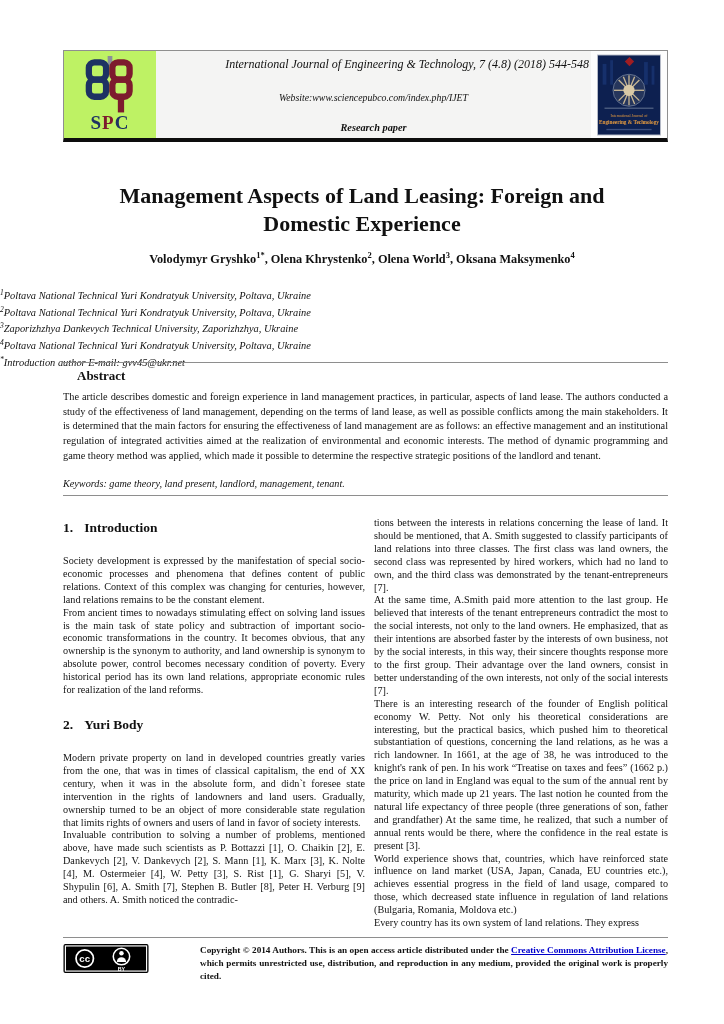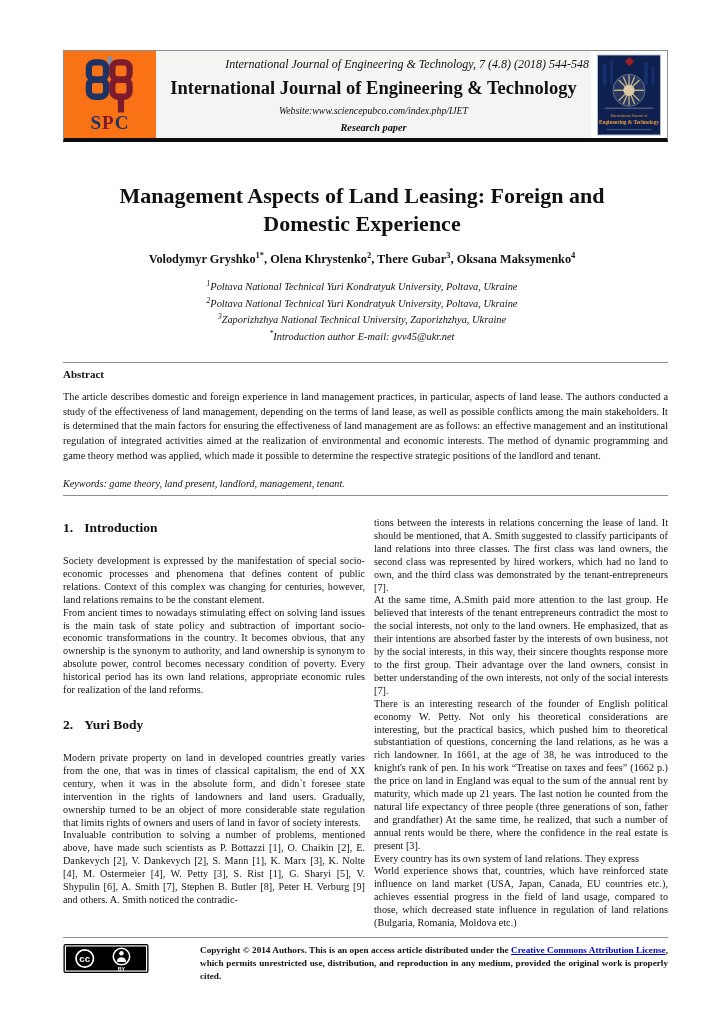--- a/index.html
+++ b/index.html
@@ -8,46 +8,46 @@
     position:relative; width:724px; height:1024px; background:#ffffff;
     font-family:"Liberation Serif","DejaVu Serif",serif; color:#111;
     margin:0 auto; overflow:hidden;
   }
   
   .header-box {
     position:absolute; left:63px; top:50px; width:605px; height:92px;
     background:#f4f4f3; border:1px solid #8f8f8f; border-bottom:4px solid #0d0d0d;
     display:flex; align-items:stretch;
   }
-  .logo-panel { width:92px; background:#f97316; display:flex; flex-direction:column; align-items:center; justify-content:center; padding:2px 0; }
+  .logo-panel { width:92px; background:#bef264; display:flex; flex-direction:column; align-items:center; justify-content:center; padding:2px 0; }
   .logo-acronym { font-weight:bold; font-size:19px; letter-spacing:1px; margin-top:-2px; }
   .logo-acronym .navy { color:#1e3263; }
   .logo-acronym .red { color:#7d1b2e; }
   .header-center { flex:1; display:flex; flex-direction:column; justify-content:space-between; text-align:center; padding:6px 2px 5px 2px; }
   .citation-line { font-size:12px; font-weight:normal; font-style:italic;text-align:right; }
   .journal-name { font-size:18.5px; font-weight:bold; line-height:20px; }
   .journal-website { font-size:9.8px; font-style:italic; }
   .paper-type { font-size:10.3px; font-weight:bold; font-style:italic; }
   .cover-panel { width:76px; display:flex; align-items:center; justify-content:center; background:#fdfdfd; }
   
   .article-title {
     position:absolute; top:182px; left:50%; transform:translateX(-50%);
     width:560px; text-align:center; font-size:22px; font-weight:bold; line-height:28px;
   }
   .authors-line { position:absolute; top:250px; left:0; width:100%; text-align:center; font-size:12.3px; font-weight:bold; }
   .authors-line sup { font-size:8.5px; }
-  .affiliations { position:absolute; top:277px; left:0; width:100%; text-align:center; font-style:italic; font-size:10.4px; line-height:13.2px; }
+  .affiliations { position:absolute; top:286px; left:0; width:100%; text-align:left; font-style:italic; font-size:10.4px; line-height:13.2px; }
   .affiliations sup { font-size:7.5px; font-style:italic; }
   
   .rule { position:absolute; left:63px; width:605px; height:1px; background:#8e8e8e; }
   .rule-1 { top:362px; }
   .rule-2 { top:495px; }
   .rule-3 { top:937px; }
   
-  .abstract-heading { position:absolute; top:368px; left:63px; font-size:11px; font-weight:bold; }
+  .abstract-heading { position:absolute; top:368px; left:77px; font-size:13px; font-weight:bold; }
   .abstract-text { position:absolute; top:390px; left:63px; width:605px; font-size:10.3px; line-height:14.7px; text-align:justify; }
   .keywords-line { position:absolute; top:478px; left:63px; width:605px; font-size:10.2px; font-style:italic; }
   .keywords-line .kw-label { font-weight:normal; }
   
   .columns { position:absolute; top:512px; left:63px; width:605px; display:flex; }
   .col-left { width:302px; }
   .col-right { width:294px; margin-left:9px; }
   .col p { font-size:10.2px; line-height:12.9px; text-align:justify; margin:0; }
   .sec-heading { font-size:13.5px; font-weight:bold; }
   .sec-heading .sec-num { margin-right:11px; }
@@ -72,21 +72,20 @@
         <rect x="8" y="8" width="22" height="22" rx="7" fill="none" stroke="#1e3263" stroke-width="8"></rect>
         <rect x="8" y="30" width="22" height="22" rx="7" fill="none" stroke="#1e3263" stroke-width="8"></rect>
         <rect x="38" y="8" width="22" height="22" rx="7" fill="none" stroke="#7d1b2e" stroke-width="8"></rect>
         <rect x="38" y="30" width="22" height="22" rx="7" fill="none" stroke="#7d1b2e" stroke-width="8"></rect>
         <rect x="45" y="54" width="8" height="18" fill="#7d1b2e"></rect>
       </svg>
       <div class="logo-acronym"><span class="navy">S</span><span class="red">P</span><span class="navy">C</span></div>
     </div>
     <div class="header-center">
       <div class="citation-line">International Journal of Engineering &amp; Technology, 7 (4.8) (2018) 544-548</div>
-      <div class="journal-name">International Journal of Engineering &amp; Technology</div>
       <div class="journal-website">Website:www.sciencepubco.com/index.php/IJET</div>
       <div class="paper-type">Research paper</div>
     </div>
     <div class="cover-panel">
       <svg width="64" height="82" viewBox="0 0 68 86">
         <rect x="0.5" y="0.5" width="67" height="85" fill="#0d2050" stroke="#b9bec9" stroke-width="1"></rect>
         <rect x="6" y="10" width="4" height="22" fill="#16306b"></rect>
         <rect x="14" y="6" width="3" height="26" fill="#16306b"></rect>
         <rect x="50" y="8" width="4" height="24" fill="#16306b"></rect>
         <rect x="58" y="12" width="3" height="20" fill="#16306b"></rect>
@@ -104,26 +103,27 @@
         <line x1="8" y1="57" x2="60" y2="57" stroke="#6b7a96" stroke-width="1"></line>
         <text x="34" y="66" font-size="4.2" fill="#e89c3f" text-anchor="middle" font-family="Liberation Serif, serif">International Journal of</text>
         <text x="34" y="74" font-size="5.6" font-weight="bold" fill="#e89c3f" text-anchor="middle" font-family="Liberation Serif, serif">Engineering &amp; Technology</text>
         <rect x="10" y="79" width="48" height="1.4" fill="#3c4f7d"></rect>
       </svg>
     </div>
   </div>
 
   <h1 class="article-title">Management Aspects of Land Leasing: Foreign and Domestic Experience</h1>
 
-  <div class="authors-line"><span>Volodymyr Gryshko</span><sup>1*</sup><span>, </span><span>Olena Khrystenko</span><sup>2</sup><span>, </span><span>There Gubar</span><sup>3</sup><span>, </span><span>Oksana Maksymenko</span><sup>4</sup></div>
+  <div class="authors-line"><span>Volodymyr Gryshko</span><sup>1*</sup><span>, </span><span>Olena Khrystenko</span><sup>2</sup><span>, </span><span>Olena World</span><sup>3</sup><span>, </span><span>Oksana Maksymenko</span><sup>4</sup></div>
 
   <div class="affiliations">
     <div><sup>1</sup><span>Poltava National Technical Yuri Kondratyuk University, Poltava, Ukraine</span></div>
     <div><sup>2</sup><span>Poltava National Technical Yuri Kondratyuk University, Poltava, Ukraine</span></div>
-    <div><sup>3</sup><span>Zaporizhzhya National Technical University, Zaporizhzhya, Ukraine</span></div>
+    <div><sup>3</sup><span>Zaporizhzhya Dankevych Technical University, Zaporizhzhya, Ukraine</span></div>
+    <div><sup>4</sup><span>Poltava National Technical Yuri Kondratyuk University, Poltava, Ukraine</span></div>
     <div><sup>*</sup><span>Introduction author E-mail: gvv45@ukr.net</span></div>
   </div>
 
   <div class="rule rule-1"></div>
   <div class="abstract-heading">Abstract</div>
   <div class="abstract-text">The article describes domestic and foreign experience in land management practices, in particular, aspects of land lease. The authors conducted a study of the effectiveness of land management, depending on the terms of land lease, as well as possible conflicts among the main stakeholders. It is determined that the main factors for ensuring the effectiveness of land management are as follows: an effective management and an institutional regulation of integrated activities aimed at the realization of environmental and economic interests. The method of dynamic programming and game theory method was applied, which made it possible to determine the respective strategic positions of the landlord and tenant.</div>
   <div class="keywords-line"><span class="kw-label">Keywords</span><span>: game theory, land present, landlord, management, tenant.</span></div>
   <div class="rule rule-2"></div>
 
   <div class="columns">
@@ -132,22 +132,22 @@
       <p>Society development is expressed by the manifestation of special socio-economic processes and phenomena that defines content of public relations. Context of this complex was changing for centuries, however, land relations remains to be the constant element.</p>
       <p>From ancient times to nowadays stimulating effect on solving land issues is the main task of state policy and subtraction of important socio-economic transformations in the country. It becomes obvious, that any ownership is the synonym to authority, and land ownership is synonym to absolute power, control becomes necessary condition of poverty. Every historical period has its own land relations, appropriate economic rules for realization of the land reforms.</p>
       <div class="sec-heading second"><span class="sec-num">2.</span><span>Yuri Body</span></div>
       <p>Modern private property on land in developed countries greatly varies from the one, that was in times of classical capitalism, the end of XX century, when it was in the absolute form, and didn`t foresee state intervention in the rights of landowners and land users. Gradually, ownership turned to be an object of more considerable state regulation that limits rights of owners and users of land in favor of society interests.</p>
       <p>Invaluable contribution to solving a number of problems, mentioned above, have made such scientists as P. Bottazzi [1], O. Chaikin [2], E. Dankevych [2], V. Dankevych [2], S. Mann [1], K. Marx [3], K. Nolte [4], M. Ostermeier [4], W. Petty [3], S. Rist [1], G. Sharyi [5], V. Shypulin [6], A. Smith [7], Stephen B. Butler [8], Peter H. Verburg [9] and others. A. Smith noticed the contradic-</p>
     </div>
     <div class="col col-right">
       <p>tions between the interests in relations concerning the lease of land. It should be mentioned, that A. Smith suggested to classify participants of land relations into three classes. The first class was land owners, the second class was represented by hired workers, which had no land to own, and the third class was demonstrated by the tenant-entrepreneurs [7].</p>
       <p>At the same time, A.Smith paid more attention to the last group. He believed that interests of the tenant entrepreneurs contradict the most to the social interests, not only to the land owners. He emphasized, that as their intentions are absorbed faster by the interests of own business, not by the social interests, in this way, their sincere thoughts response more to the first group. Their advantage over the land owners, consist in better understanding of the own interests, not only of the social interests [7].</p>
       <p>There is an interesting research of the founder of English political economy W. Petty. Not only his theoretical considerations are interesting, but the practical basics, which pushed him to theoretical substantiation of questions, concerning the land relations, as he was a rich landowner. In 1661, at the age of 38, he was introduced to the knight's rank of pen. In his work “Treatise on taxes and fees” (1662 p.) the price on land in England was equal to the sum of the annual rent by maturity, which made up 21 years. The last notion he counted from the natural life expectancy of three people (three generations of son, father and grandfather) At the same time, he realized, that such a number of annual rents would be there, where the confidence in the real estate is present [3].</p>
+      <p>World experience shows that, countries, which have reinforced state influence on land market (USA, Japan, Canada, EU countries etc.), achieves essential progress in the field of land usage, compared to those, which decreased state influence in regulation of land relations (Bulgaria, Romania, Moldova etc.)</p>
       <p>Every country has its own system of land relations. They express</p>
-      <p>World experience shows that, countries, which have reinforced state influence on land market (USA, Japan, Canada, EU countries etc.), achieves essential progress in the field of land usage, compared to those, which decreased state influence in regulation of land relations (Bulgaria, Romania, Moldova etc.)</p>
     </div>
   </div>
 
   <div class="rule rule-3"></div>
   <div class="footer">
     <svg class="cc-badge" height="29" viewBox="0 0 88 30">
       <rect x="0" y="0" width="88" height="30" rx="2" fill="#000"></rect>
       <rect x="2" y="2" width="84" height="26" fill="none" stroke="#ffffff" stroke-width="1.2"></rect>
       <circle cx="22" cy="15" r="9" fill="none" stroke="#ffffff" stroke-width="1.8"></circle>
       <text x="22" y="19" font-size="10" font-weight="bold" fill="#ffffff" text-anchor="middle" font-family="Liberation Sans, sans-serif">cc</text>

